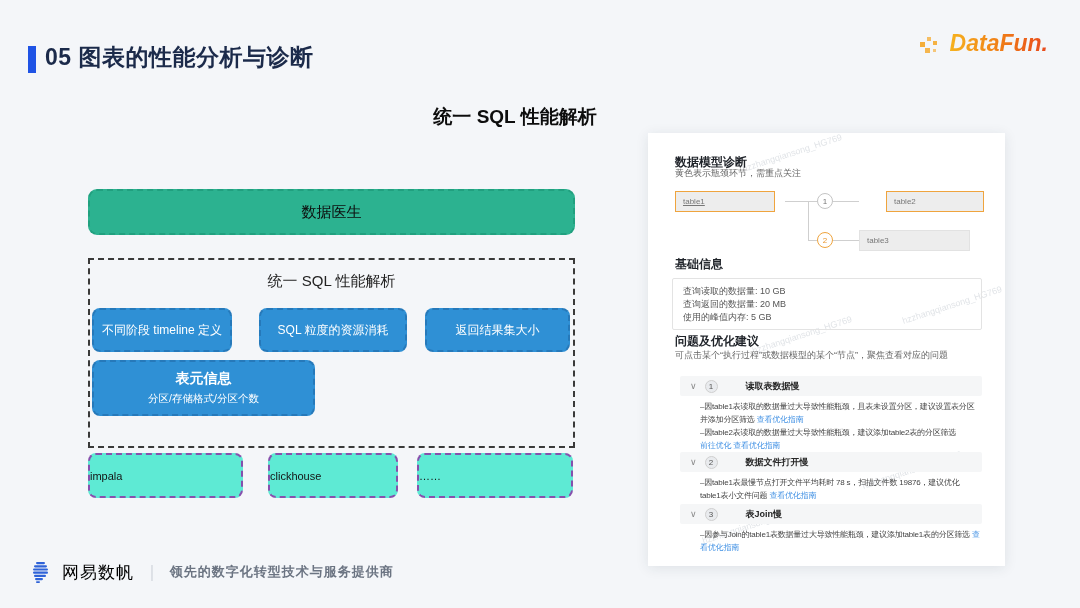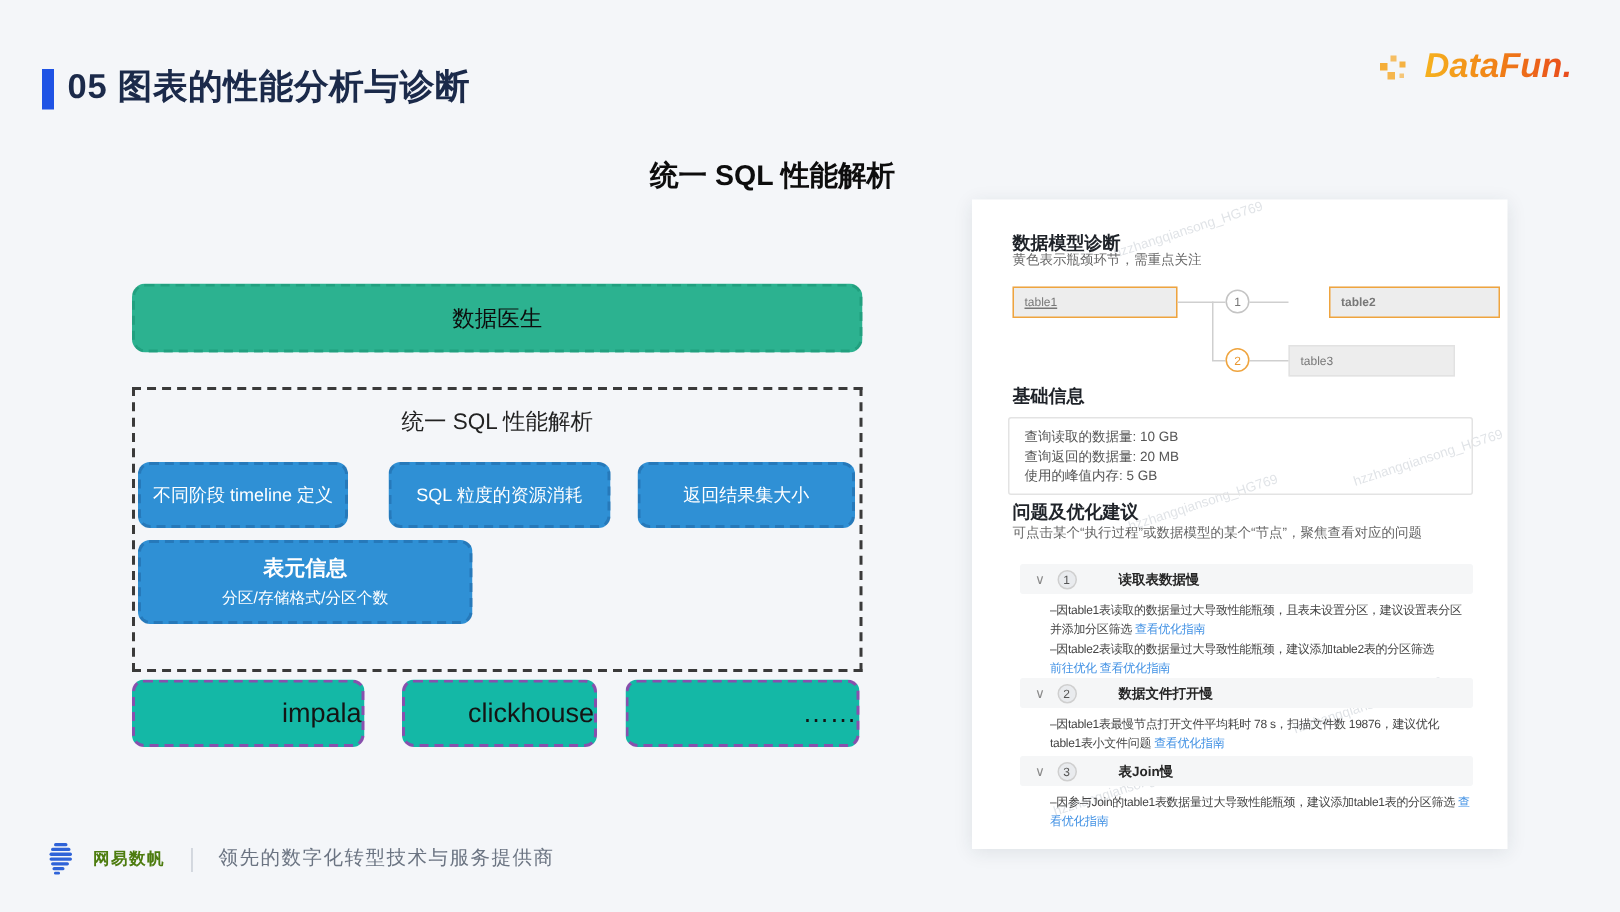--- a/index.html
+++ b/index.html
@@ -20,22 +20,22 @@
   .gbox{left:88px;top:189px;width:487px;height:46px;background:#2cb290;border:2px dashed #21a07f;
         border-radius:9px;box-sizing:border-box;display:flex;align-items:center;justify-content:center;
         font-size:15px;color:#0d0d0d;}
   .dashed-container{left:88px;top:258px;width:487px;height:190px;border:2px dashed #3a3a3a;box-sizing:border-box;}
   .container-label{left:88px;top:272px;width:487px;text-align:center;font-size:15px;color:#222;}
   .bbox{background:#2f90d5;border:2px dashed #2679ba;border-radius:8px;box-sizing:border-box;
         display:flex;flex-direction:column;align-items:center;justify-content:center;color:#fff;text-align:center;}
   .bbox .t1{font-size:12px;}
   .bbox .t2{font-size:14px;font-weight:bold;}
   .bbox .sub{font-size:10.5px;margin-top:4px;}
-  .pbox{background:#14b8a6;border:2px dashed #8750ad;border-radius:8px;box-sizing:border-box;
-        display:flex;align-items:center;justify-content:flex-end;font-size:18px;color:#141414;}
+  .pbox{background:#5eead4;border:2px dashed #8750ad;border-radius:8px;box-sizing:border-box;
+        display:flex;align-items:center;justify-content:flex-start;font-size:11px;color:#141414;}
 
   
   .panel{left:648px;top:133px;width:357px;height:433px;background:#fff;box-shadow:0 2px 12px rgba(31,45,61,.10);}
   .sec-title{font-size:12px;font-weight:bold;color:#1f2329;}
   .sec-sub{font-size:9px;color:#666;}
   .node{height:21px;box-sizing:border-box;background:#ededed;display:flex;align-items:center;
         padding-left:7px;font-size:8px;color:#777;}
   .node.hot{border:1.5px solid #efa43e;}
   .node.cold{border:1px solid #e2e2e2;}
   .nline{background:#cfcfcf;}
@@ -53,23 +53,23 @@
            box-sizing:border-box;display:flex;align-items:center;justify-content:center;
            font-size:8px;color:#555;margin-right:8px;}
   .issue-title{font-size:9px;font-weight:bold;color:#262626;padding-left:20px;}
   .issue-body{left:700px;width:280px;font-size:8px;letter-spacing:-0.2px;line-height:13px;color:#444;}
   .lnk{color:#4191e4;text-decoration:none;cursor:pointer;}
   .wm{font-size:9px;color:#9aa4b0;opacity:.30;transform:rotate(-18deg);white-space:nowrap;pointer-events:none;}
 
   
   .footer{left:30px;top:560px;display:flex;align-items:center;}
   .flogo{margin-right:8px;}
-  .fname{font-size:11px;font-weight:bold;color:#4d7c0f;letter-spacing:1px;}
+  .fname{font-size:17px;font-weight:normal;color:#000000;letter-spacing:1px;}
   .fdiv{font-size:16px;color:#c9ced6;margin:0 10px;}
-  .ftag{font-size:13px;color:#6b7482;letter-spacing:1px;}
+  .ftag{font-size:13px;color:#6b7482;letter-spacing:1px;font-weight:bold;}
 </style>
 </head>
 <body>
 
 <div class="slide">
 
   <div class="abs title-bar"></div>
   <div class="abs slide-title">05 图表的性能分析与诊断</div>
 
   <div class="abs" style="right:140px;top:34px;width:20px;height:22px;">
@@ -117,22 +117,22 @@
 
   <div class="abs wm" style="left:740px;top:148px;">hzzhangqiansong_HG769</div>
   <div class="abs wm" style="left:900px;top:300px;">hzzhangqiansong_HG769</div>
   <div class="abs wm" style="left:750px;top:330px;">hzzhangqiansong_HG769</div>
   <div class="abs wm" style="left:860px;top:465px;">hzzhangqiansong_HG769</div>
   <div class="abs wm" style="left:700px;top:520px;">hzzhangqiansong_HG769</div>
 
   <div class="abs sec-title" style="left:675px;top:154px;">数据模型诊断</div>
   <div class="abs sec-sub" style="left:675px;top:167px;">黄色表示瓶颈环节，需重点关注</div>
 
-  <div class="abs node hot" style="left:675px;top:191px;width:110px;text-decoration:underline;">table1</div>
-  <div class="abs node hot" style="left:886px;top:191px;width:114px;font-weight:bold;">table2</div>
+  <div class="abs node hot" style="left:675px;top:191px;width:100px;text-decoration:underline;">table1</div>
+  <div class="abs node hot" style="left:886px;top:191px;width:98px;">table2</div>
   <div class="abs node cold" style="left:859px;top:230px;width:111px;">table3</div>
 
   <div class="abs nline" style="left:785px;top:201px;width:32px;height:1px;"></div>
   <div class="abs nline" style="left:808px;top:201px;width:1px;height:39px;"></div>
   <div class="abs nline" style="left:808px;top:240px;width:9px;height:1px;"></div>
   <div class="abs nline" style="left:833px;top:201px;width:26px;height:1px;"></div>
   <div class="abs nline" style="left:833px;top:240px;width:26px;height:1px;"></div>
   <div class="abs ncircle c1" style="left:817px;top:193px;">1</div>
   <div class="abs ncircle c2" style="left:817px;top:232px;">2</div>
 

